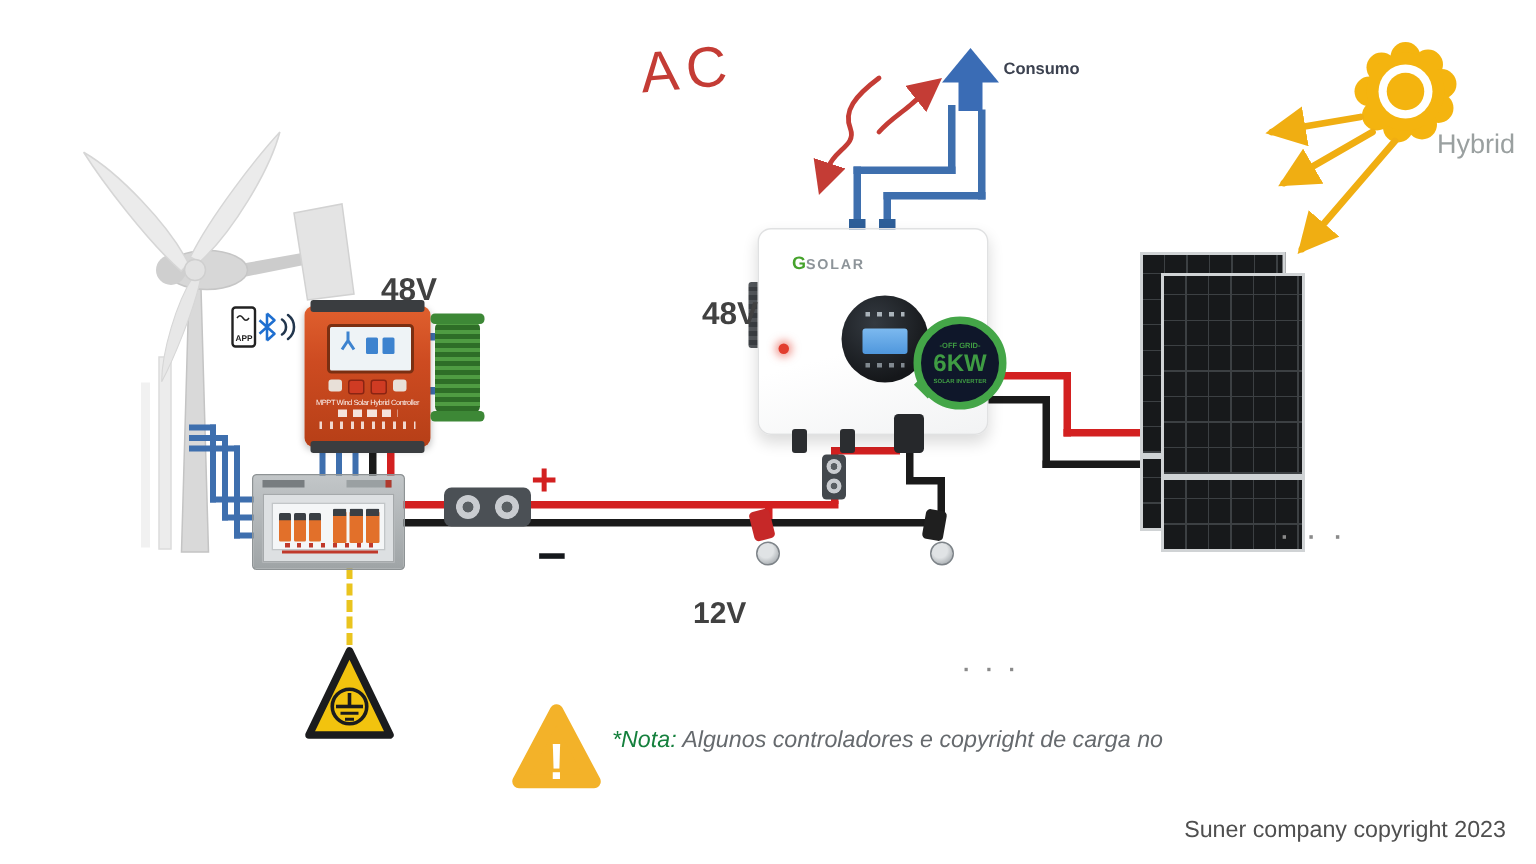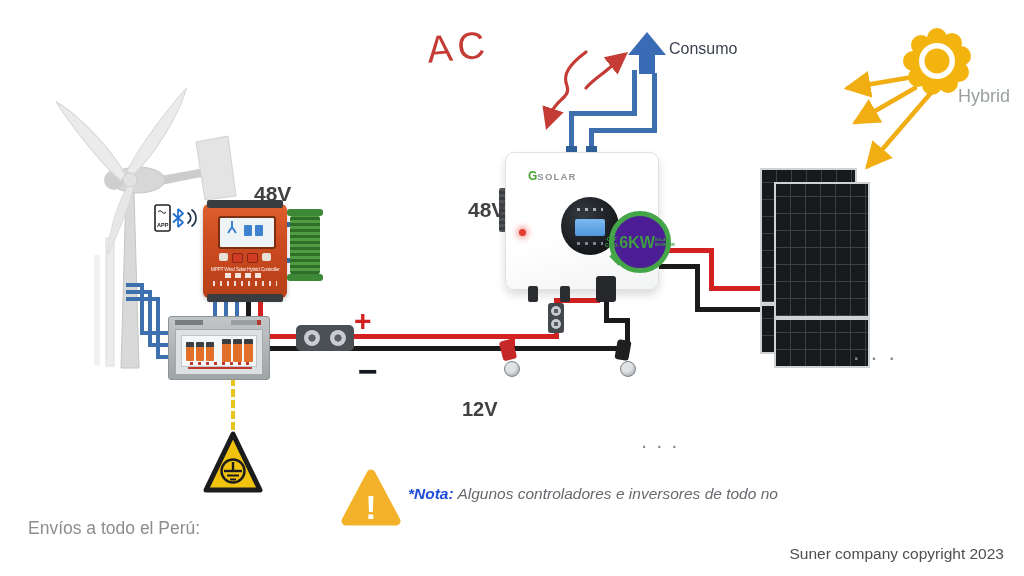--- a/index.html
+++ b/index.html
@@ -52,21 +52,21 @@
   
   .inverter{left:505px;top:152px;width:152px;height:136px;background:linear-gradient(165deg,#ffffff 55%,#f2f3f4);
     border:1px solid #e0e1e2;border-radius:9px;box-shadow:0 5px 10px rgba(0,0,0,.14);}
   .inv-display{position:absolute;left:55px;top:44px;width:58px;height:58px;border-radius:50%;
     background:radial-gradient(circle at 38% 32%,#343a41,#15171a 72%);}
   .inv-lcd{position:absolute;left:14px;top:22px;width:30px;height:17px;border-radius:2px;
     background:linear-gradient(180deg,#7cb9ef,#4f97dd);}
   .inv-dots{position:absolute;width:26px;height:3px;
     background:repeating-linear-gradient(90deg,#aab3ba 0 3px,transparent 3px 8px);}
   .badge{left:609px;top:211px;width:52px;height:52px;border-radius:50%;border:5px solid #44a648;
-    background:#4c1d95;display:flex;flex-direction:row;align-items:center;justify-content:center;z-index:3;}
+    background:#0f172a;display:flex;flex-direction:column;align-items:center;justify-content:center;z-index:3;}
   .badge-tail{left:612px;top:250px;width:13px;height:13px;background:#44a648;transform:rotate(45deg);z-index:2;}
   
   .panel{position:absolute;background:#17191b;border:2px solid #d0d3d5;
     background-image:repeating-linear-gradient(90deg,transparent 0 14px,#3c4043 14px 15px),
                      repeating-linear-gradient(0deg,transparent 0 16px,#3c4043 16px 17px);}
   .panel-band{position:absolute;left:0;top:132px;width:100%;height:4px;background:#cfd3d5;}
   
   .battery{left:494px;top:370px;width:146px;height:74px;border-radius:5px;border:1px solid #b3b8b4;
     background:linear-gradient(180deg,#d6dad6,#c2c7c3);}
   .bat-lid{position:absolute;left:0;top:0;width:100%;height:13px;background:#d7dbd7;
@@ -295,39 +295,38 @@
     <div class="panel-band"></div>
   </div>
 
   <div class="bolt" style="left:504px;top:361px;"></div>
   <div class="bolt" style="left:620px;top:361px;"></div>
   <div class="clamp" style="left:501px;top:340px;background:#c62828;transform:rotate(-14deg);"></div>
   <div class="clamp" style="left:616px;top:340px;background:#1f1f1f;transform:rotate(10deg);"></div>
 
   <div class="txt" style="left:427px;top:26px;font-size:38px;color:#c43c35;transform:rotate(-5deg);letter-spacing:5px;">AC</div>
 
-  <div class="txt" style="left:669px;top:40px;font-size:16px;font-weight:normal;color:#3c4250;">Consumo</div>
+  <div class="txt" style="left:669px;top:40px;font-size:11px;font-weight:bold;color:#3c4250;">Consumo</div>
 
   <div class="txt vlabel" style="left:254px;top:182px;">48V</div>
   <div class="txt vlabel" style="left:468px;top:198px;">48V</div>
   <div class="txt vlabel" style="left:462px;top:398px;font-size:20px;">12V</div>
 
   <div class="txt" style="left:354px;top:304px;font-size:30px;font-weight:bold;color:#d32020;">+</div>
   <div class="txt" style="left:358px;top:352px;font-size:34px;font-weight:bold;color:#15181c;">−</div>
 
   <div class="txt" style="left:958px;top:86px;font-size:18px;color:#9aa0a0;">Hybrid</div>
 
   <div class="txt dots" style="left:854px;top:350px;font-size:16px;letter-spacing:4px;">· · ·</div>
   <div class="txt dots" style="left:642px;top:438px;font-size:15px;letter-spacing:3px;">· · ·</div>
 
   <div class="txt note-text" style="left:408px;top:483px;">
     <div>
-      <span style="font-weight:bold;color:#1d4ed8;margin-top:36px;">*Nota:</span>
-      <span>Algunos controladores e inversores de todo no</span>
+      <span style="font-weight:normal;color:#15803d;margin-top:36px;">*Nota:</span>
+      <span>Algunos controladores e copyright de carga no</span>
     </div>
   </div>
 
   <div class="txt footer" style="left:28px;top:517px;">
-    <div>Envíos a todo el Perú:</div>
   </div>
   <div class="txt" style="right:20px;top:545px;font-size:15.5px;color:#4f4f4f;">Suner company copyright 2023</div>
 
 </div>
 
 </body></html>

